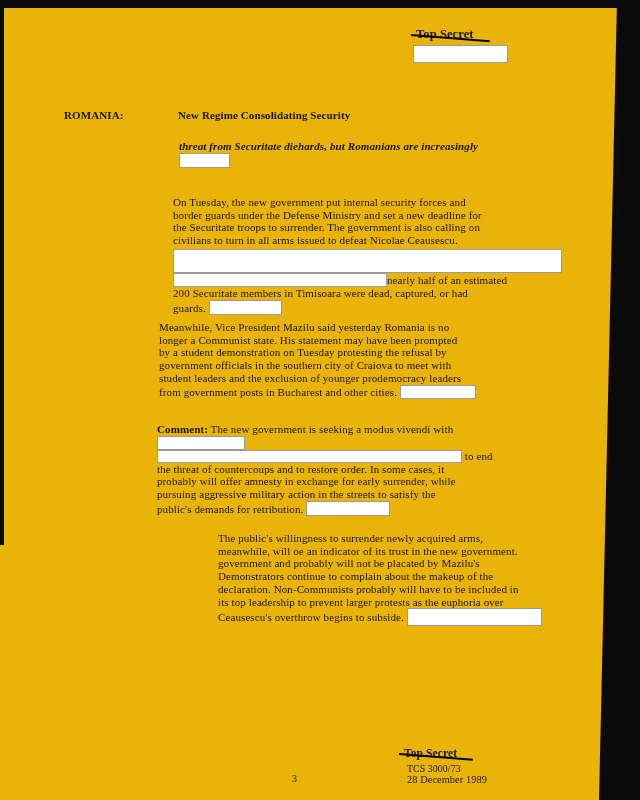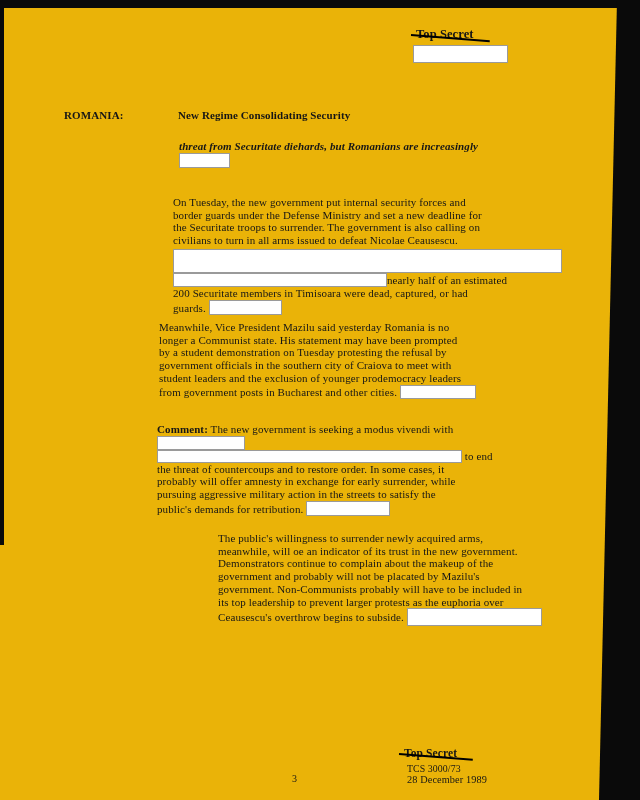--- a/index.html
+++ b/index.html
@@ -81,23 +81,23 @@
     <div>probably will offer amnesty in exchange for early surrender, while</div>
     <div>pursuing aggressive military action in the streets to satisfy the</div>
     <div><span>public's demands for retribution.</span>
       <span class="rbox rb-inline" style="width:82px;height:13px;"></span>
     </div>
   </div>
 
   <div class="abs txt" style="left:173px;top:532px;width:392px;margin-left:45px;">
     <div>The public's willingness to surrender newly acquired arms,</div>
     <div>meanwhile, will oe an indicator of its trust in the new government.</div>
+    <div>government and probably will not be placated by Mazilu's</div>
     <div>Demonstrators continue to complain about the makeup of the</div>
-    <div>government and probably will not be placated by Mazilu's</div>
-    <div>government. Non-Communists probably will have to be included in</div>
+    <div>declaration. Non-Communists probably will have to be included in</div>
     <div>its top leadership to prevent larger protests as the euphoria over</div>
     <div><span>Ceausescu's overthrow begins to subside.</span>
       <span class="rbox rb-inline" style="width:133px;height:16px;vertical-align:-5px;"></span>
     </div>
   </div>
 
   <div class="abs txt" style="left:404px;top:747px;font-size:11.5px;">
     <span class="strike">Top Secret</span>
   </div>
   <div class="abs txt small" style="left:407px;top:763px;">TCS 3000/73</div>

